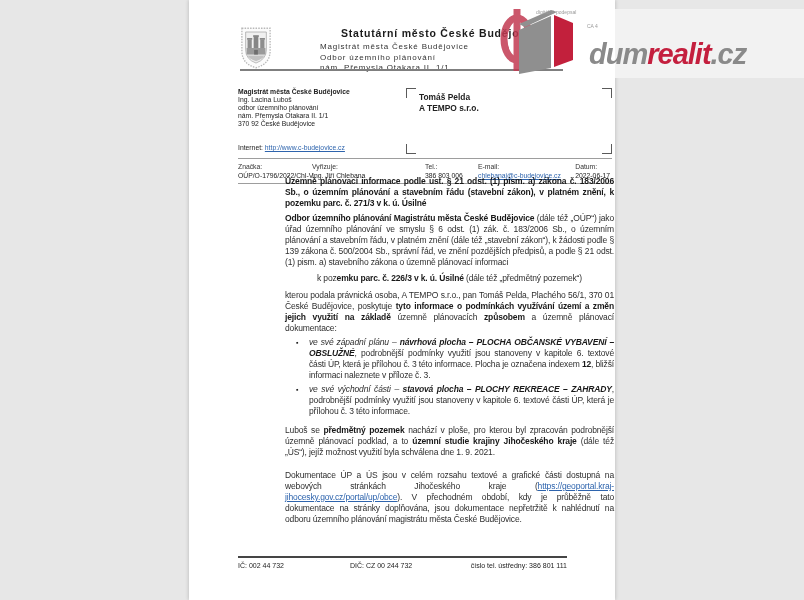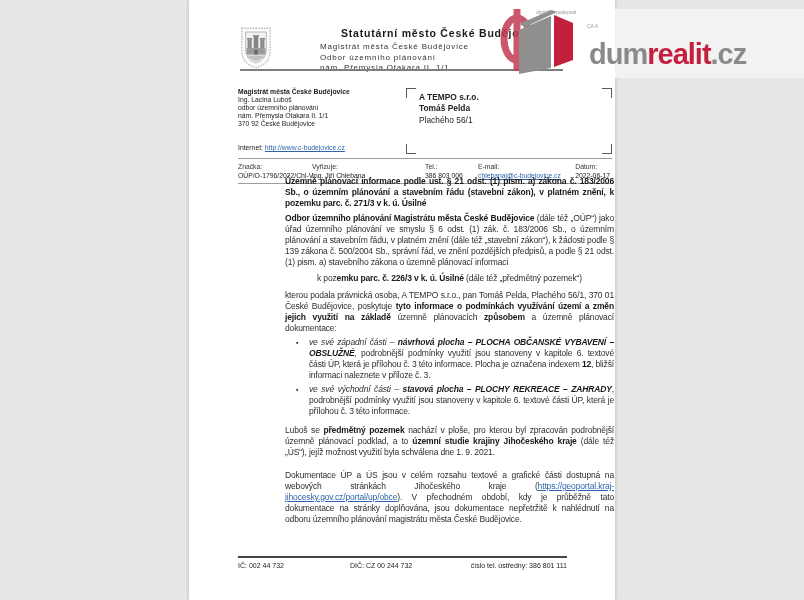--- a/index.html
+++ b/index.html
@@ -11,21 +11,21 @@
   }
   
   .page{
     position:absolute;left:189px;top:0;width:426px;height:600px;
     background:#ffffff;box-shadow:0 0 4px rgba(0,0,0,.22);z-index:1;
   }
   
   .band{position:absolute;left:615px;top:9px;width:189px;height:69px;background:#f2f2f2;z-index:2;}
   .brand{
     position:absolute;left:589px;top:38px;z-index:6;
-    font-size:29px;font-weight:bold;letter-spacing:-1px;color:#8a8a8a;white-space:nowrap;
+    font-size:29px;font-weight:bold;letter-spacing:-1px;color:#8a8a8a;white-space:nowrap;font-style:italic;
   }
   .brand .red{color:#c41f3e;}
   .phi{position:absolute;left:497px;top:8px;z-index:4;opacity:.85;}
   .building{position:absolute;left:517px;top:6px;z-index:5;}
   .stamp1{position:absolute;left:536px;top:9px;z-index:6;font-size:5px;color:#9a9a9a;white-space:nowrap;}
   .stamp2{position:absolute;left:587px;top:23px;z-index:6;font-size:5px;color:#9a9a9a;white-space:nowrap;}
   
   .coa{position:absolute;left:51px;top:26px;}
   .head-block{position:absolute;left:131px;top:27px;}
   .head-title{font-size:10.5px;font-weight:bold;letter-spacing:.8px;color:#1b1b1b;margin-bottom:3px;white-space:nowrap;margin-left:21px;}
@@ -114,23 +114,22 @@
     <div>370 92 České Budějovice</div>
   </div>
   <div class="internet"><span>Internet: </span><span class="lnk">http://www.c-budejovice.cz</span></div>
 
   <div class="addr-box">
     <div class="corner c-tl"></div>
     <div class="corner c-tr"></div>
     <div class="corner c-bl"></div>
     <div class="corner c-br"></div>
     <div class="addr-text">
+      <div class="bold">Tomáš Pelda</div>
       <div class="bold">A TEMPO s.r.o.</div>
-      <div class="bold">Tomáš Pelda</div>
-      <div>Plachého 56/1</div>
     </div>
   </div>
 
   <div class="ref-rule ref-top"></div>
   <div class="ref-row">
     <div class="ref-col rc1">
       <span class="ref-label">Značka:</span>
       <span class="ref-value">OÚP/O-1796/2022/Chl-V</span>
     </div>
     <div class="ref-col rc2">
@@ -151,21 +150,21 @@
     </div>
   </div>
   <div class="ref-rule ref-bottom"></div>
 
   <div class="content">
     <p class="subject"><span class="b">Územně plánovací informace podle ust. § 21 odst. (1) pism. a) zákona č. 183/2006 Sb., o územním plánování a stavebním řádu (stavební zákon), v platném znění, k pozemku parc. č. 271/3 v k. ú. Úsilné</span></p>
     <p class="p1"><span class="b">Odbor územního plánování Magistrátu města České Budějovice </span><span>(dále též „OÚP“) jako úřad územního plánování ve smyslu § 6 odst. (1) zák. č. 183/2006 Sb., o územním plánování a stavebním řádu, v platném znění (dále též „stavební zákon“), k žádosti podle § 139 zákona č. 500/2004 Sb., správní řád, ve znění pozdějších předpisů, a podle § 21 odst. (1) pism. a) stavebního zákona o územně plánovací informaci</span></p>
     <p class="centerline"><span>k poz</span><span class="b">emku parc. č. 226/3 v k. ú. Úsilné</span><span> (dále též „předmětný pozemek“)</span></p>
     <p class="p2"><span>kterou podala právnická osoba, A TEMPO s.r.o., pan Tomáš Pelda, Plachého 56/1, 370 01 České Budějovice, poskytuje </span><span class="b">tyto informace o podmínkách využívání území a změn jejich využití na základě </span><span>územně plánovacích </span><span class="b">způsobem</span><span> a územně plánovací dokumentace:</span></p>
     <ul class="bullets">
-      <li><span class="i">ve své západní části – </span><span class="b i">návrhová plocha – PLOCHA OBČANSKÉ VYBAVENÍ – OBSLUŽNÉ</span><span>, podrobnější podmínky využití jsou stanoveny v kapitole 6. textové části ÚP, která je přílohou č. 3 této informace. Plocha je označena indexem </span><span class="b">12</span><span>, bližší informaci naleznete v příloze č. 3.</span></li>
+      <li><span class="i">ve své západní plánu – </span><span class="b i">návrhová plocha – PLOCHA OBČANSKÉ VYBAVENÍ – OBSLUŽNÉ</span><span>, podrobnější podmínky využití jsou stanoveny v kapitole 6. textové části ÚP, která je přílohou č. 3 této informace. Plocha je označena indexem </span><span class="b">12</span><span>, bližší informaci naleznete v příloze č. 3.</span></li>
       <li><span class="i">ve své východní části – </span><span class="b i">stavová plocha – PLOCHY REKREACE – ZAHRADY</span><span>, podrobnější podmínky využití jsou stanoveny v kapitole 6. textové části ÚP, která je přílohou č. 3 této informace.</span></li>
     </ul>
     <p class="p4"><span>Luboš se </span><span class="b">předmětný pozemek</span><span> nachází v ploše, pro kterou byl zpracován podrobnější územně plánovací podklad, a to </span><span class="b">územní studie krajiny Jihočeského kraje</span><span> (dále též „ÚS“), jejíž možnost využití byla schválena dne 1. 9. 2021.</span></p>
     <p class="p5"><span>Dokumentace ÚP a ÚS jsou v celém rozsahu textové a grafické části dostupná na webových stránkách Jihočeského kraje (</span><span class="lnk">https://geoportal.kraj-jihocesky.gov.cz/portal/up/obce</span><span>). V přechodném období, kdy je průběžně tato dokumentace na stránky doplňována, jsou dokumentace nepřetržitě k nahlédnutí na odboru územního plánování magistrátu města České Budějovice.</span></p>
   </div>
 
   <div class="footer-rule"></div>
   <div class="footer">
     <span class="f-ic">IČ: 002 44 732</span>
     <span class="f-dic">DIČ: CZ 00 244 732</span>

